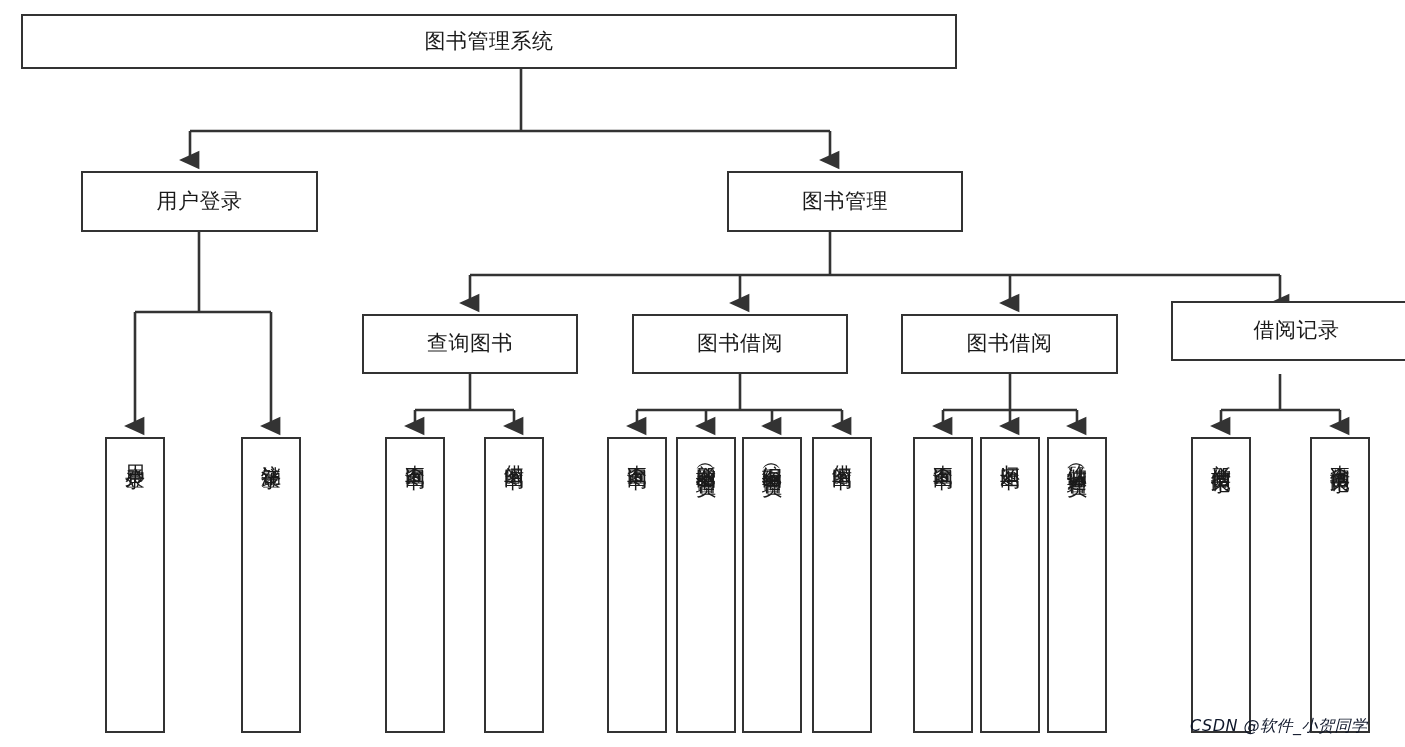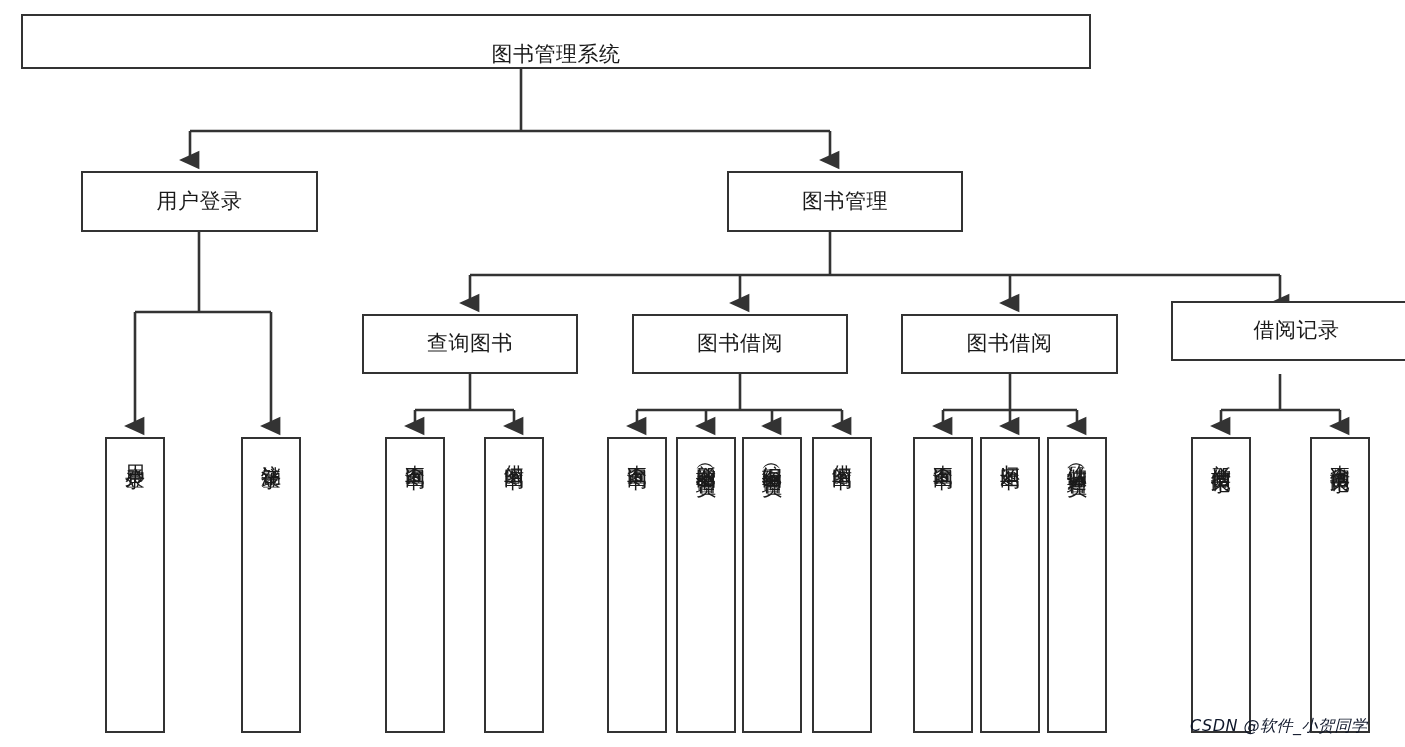--- a/index.html
+++ b/index.html
@@ -122,21 +122,21 @@
       <path d="M1010,410 L1010,426" marker-end="url(#arrow)"></path>
       <path d="M1077,410 L1077,426" marker-end="url(#arrow)"></path>
 
       <path d="M1280,374 L1280,410"></path>
       <path d="M1221,410 L1340,410"></path>
       <path d="M1221,410 L1221,426" marker-end="url(#arrow)"></path>
       <path d="M1340,410 L1340,426" marker-end="url(#arrow)"></path>
     </g>
   </svg>
 
-  <div class="node root horiz" style="left:21px; top:14px; width:1070px; height:55px;align-items:flex-end;">
+  <div class="node root horiz" style="left:21px; top:14px; width:936px; height:55px;">
     <span class="label">图书管理系统</span>
   </div>
 
   <div class="node horiz" style="left:81px; top:171px; width:237px; height:61px;">
     <span class="label">用户登录</span>
   </div>
   <div class="node horiz" style="left:712px; top:171px; width:236px; height:61px;margin-left:15px;">
     <span class="label">图书管理</span>
   </div>
 

